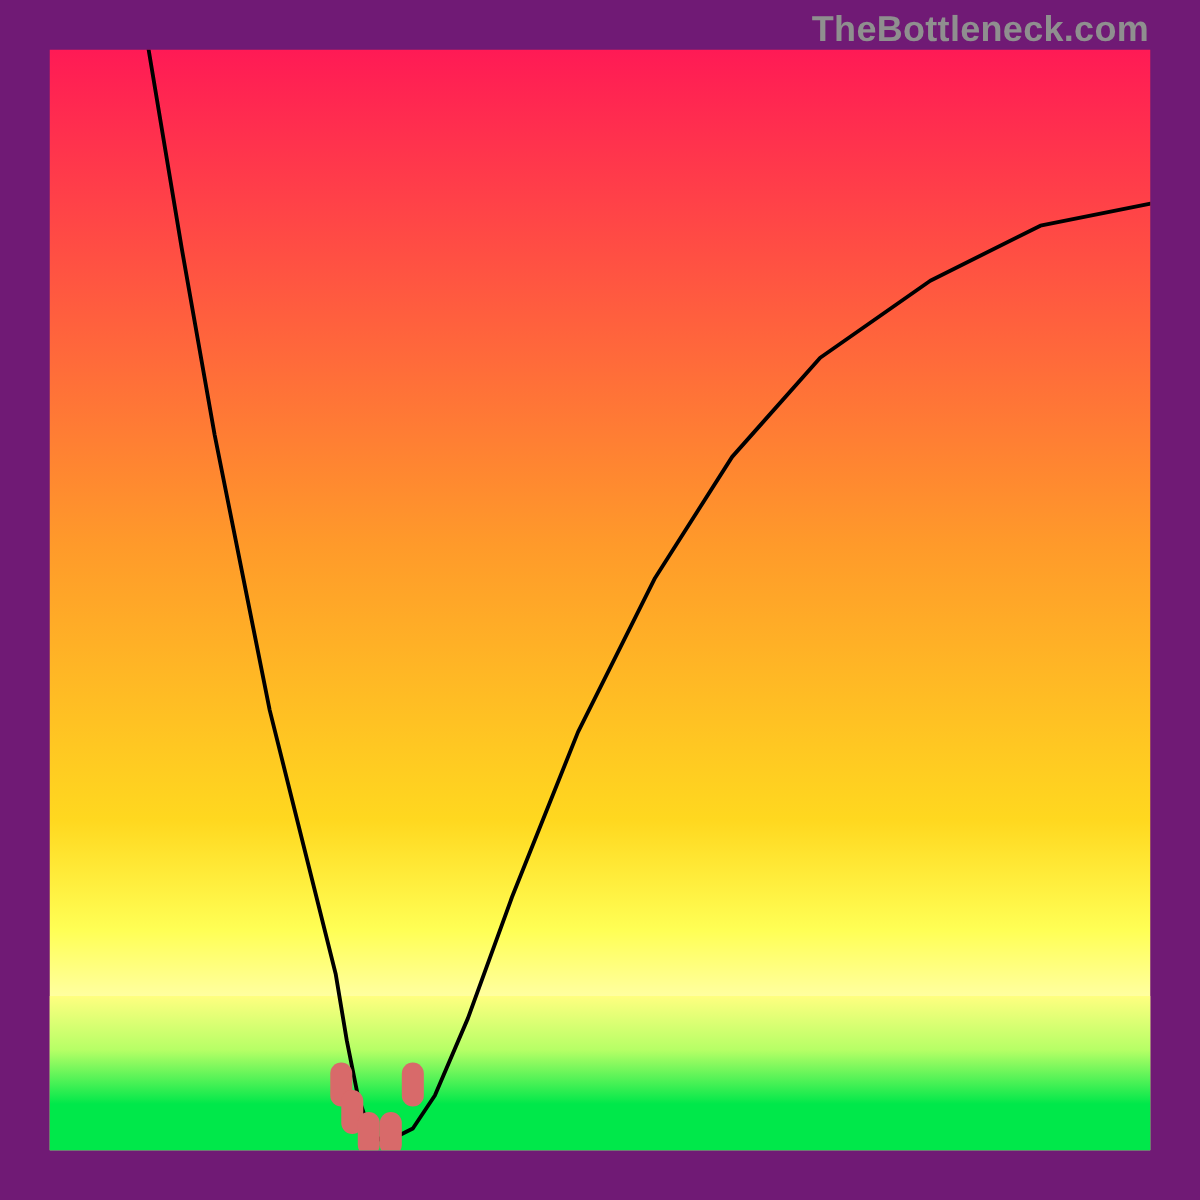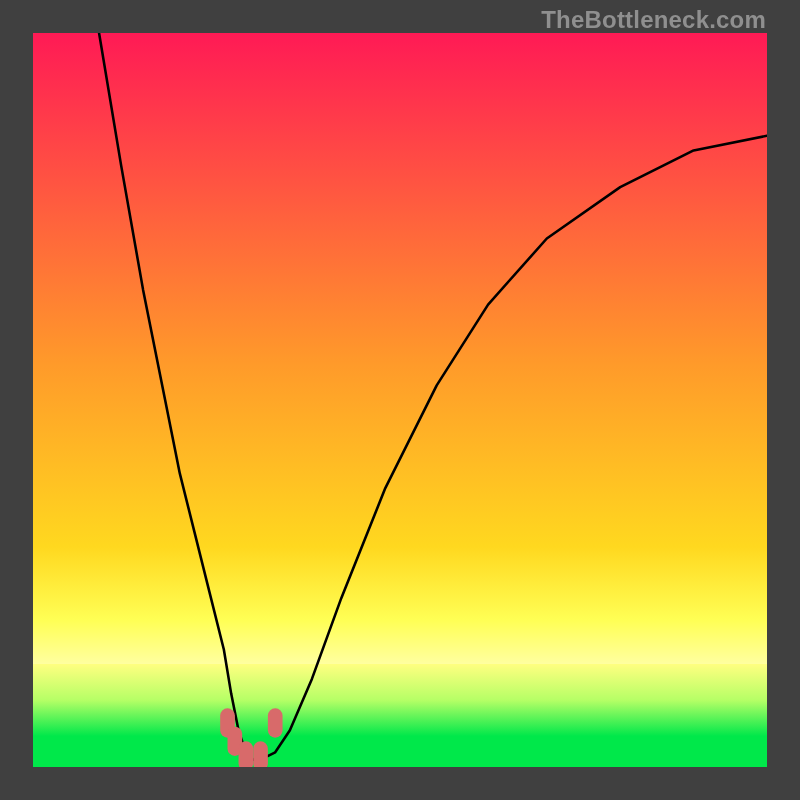--- a/index.html
+++ b/index.html
@@ -9,21 +9,21 @@
     height: 800px;
     background: #000;
     overflow: hidden;
   }
   .frame {
     position: absolute;
     top: 0;
     left: 0;
     width: 800px;
     height: 800px;
-    background: #404040;
+    background: #701a75;
   }
   .plot {
     position: absolute;
     left: 33px;
     top: 33px;
     width: 734px;
     height: 734px;
     overflow: hidden;
   }
   .grad {

